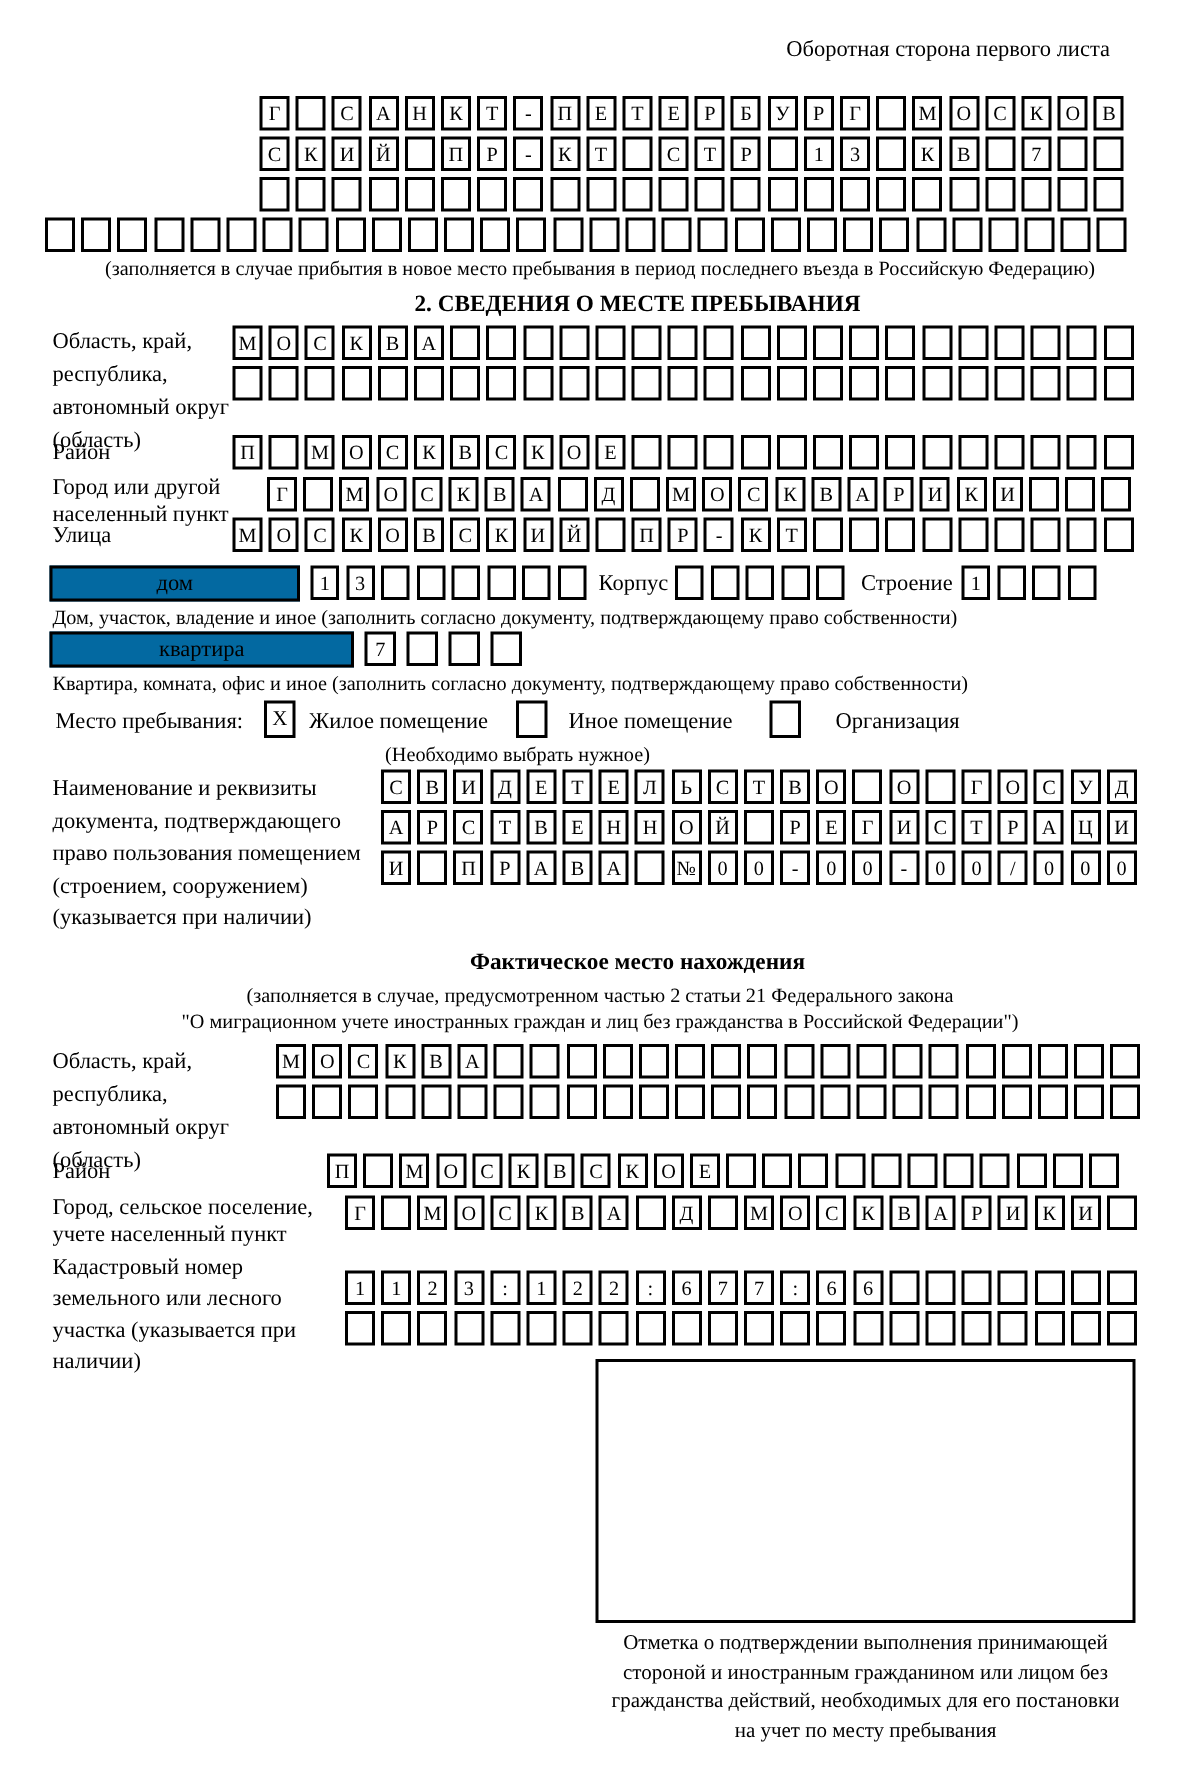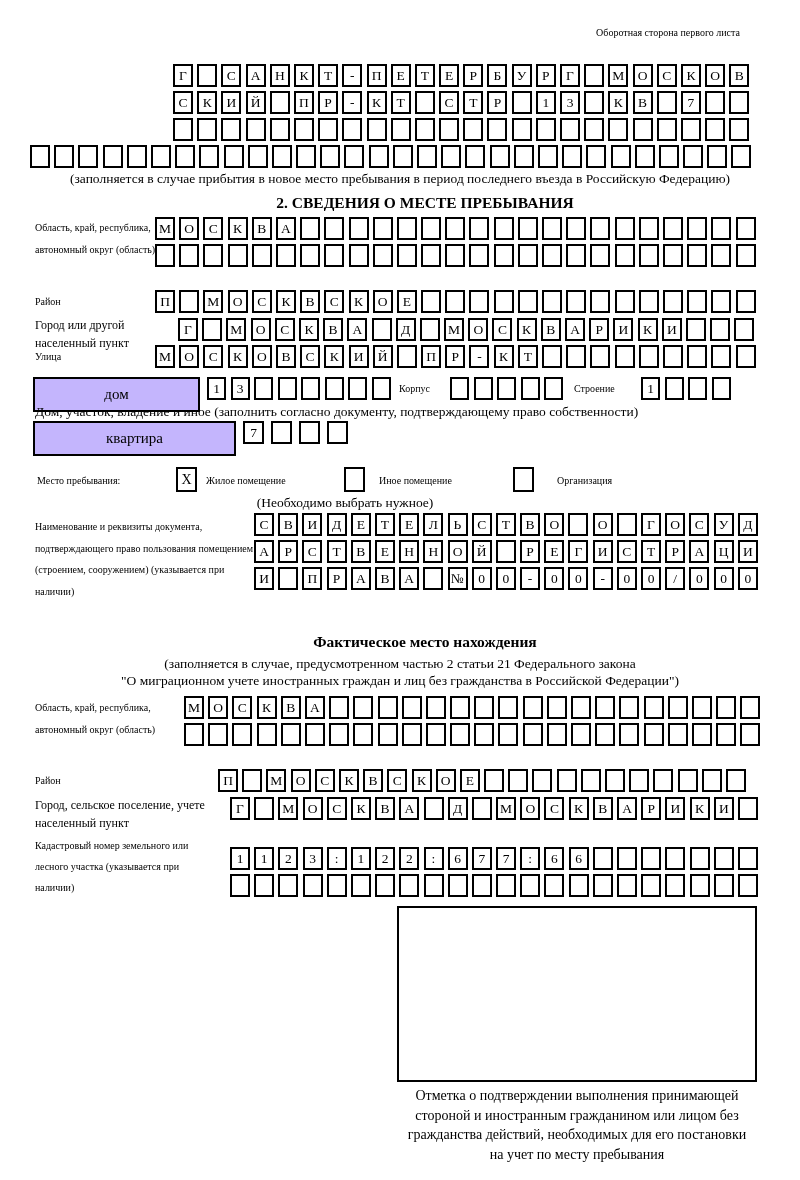--- a/index.html
+++ b/index.html
@@ -4,42 +4,42 @@
 <style>
   html,body{margin:0;padding:0;background:#ffffff;}
   .page{
     position:relative;
     width:800px;height:1180px;
     background:#ffffff;color:#000;
     font-family:"Liberation Serif", serif;
     overflow:hidden;
   }
   .abs{position:absolute;}
-  .lbl{font-size:10px;line-height:22px;}
-  .lbl-tight{font-size:12px;line-height:18px;}
+  .lbl{font-size:15px;line-height:22px;}
+  .lbl-tight{font-size:15px;line-height:18px;}
   .note{font-size:13.5px;}
   .center{text-align:center;width:800px;left:0;}
   .bold{font-weight:bold;padding-left:25px;}
   .cellrow{display:flex;gap:4.2px;}
   .cell{
     flex:0 0 auto;
     width:20px;height:23px;
     border:2px solid #000;box-sizing:border-box;
     display:flex;align-items:center;justify-content:center;
     font-size:13.5px;font-family:"Liberation Serif", serif;
     background:#fff;
   }
   .cellrow-wide{display:flex;gap:4.5px;}
   .cellrow-wide .cell{width:19px;}
   .cellrow-kv{display:flex;gap:7px;}
   .cellrow-kv .cell{width:21px;}
   .labelbox{
-    border:2px solid #000;box-sizing:border-box;height:35px;
+    border:2px solid #000;box-sizing:border-box;height:24px;
     display:flex;align-items:center;justify-content:center;
-    font-size:15px;background:#c4b5fd;
+    font-size:15px;background:#0369a1;
   }
   .chk{
     width:21px;height:25px;border:2px solid #000;box-sizing:border-box;
     display:flex;align-items:center;justify-content:center;
     font-size:14px;background:#fff;
   }
   .bigbox{border:2px solid #000;box-sizing:border-box;background:#fff;}
   .cap{font-size:14px;line-height:19.5px;text-align:center;}
 </style>
 </head>
@@ -333,20 +333,21 @@
     </div>
   <div class="abs note" style="left:35px;top:404px;">Дом, участок, владение и иное (заполнить согласно документу, подтверждающему право собственности)</div>
 
   <div class="abs labelbox" style="left:33px;top:421px;width:203px;font-family:Liberation Serif, serif;">квартира</div>
   <div class="abs cellrow-kv" style="left:243px;top:421px;">
       <div class="cell">7</div>
       <div class="cell"></div>
       <div class="cell"></div>
       <div class="cell"></div>
     </div>
+  <div class="abs note" style="left:35px;top:448px;">Квартира, комната, офис и иное (заполнить согласно документу, подтверждающему право собственности)</div>
 
   <div class="abs lbl" style="left:37px;top:470px;">Место пребывания:</div>
   <div class="abs chk" style="left:176px;top:467px;">X</div>
   <div class="abs lbl" style="left:206px;top:470px;">Жилое помещение</div>
   <div class="abs chk" style="left:344px;top:467px;"></div>
   <div class="abs lbl" style="left:379px;top:470px;">Иное помещение</div>
   <div class="abs chk" style="left:513px;top:467px;"></div>
   <div class="abs lbl" style="left:557px;top:470px;">Организация</div>
   <div class="abs note" style="left:0;top:495px;width:690px;text-align:center;">(Необходимо выбрать нужное)</div>
 

